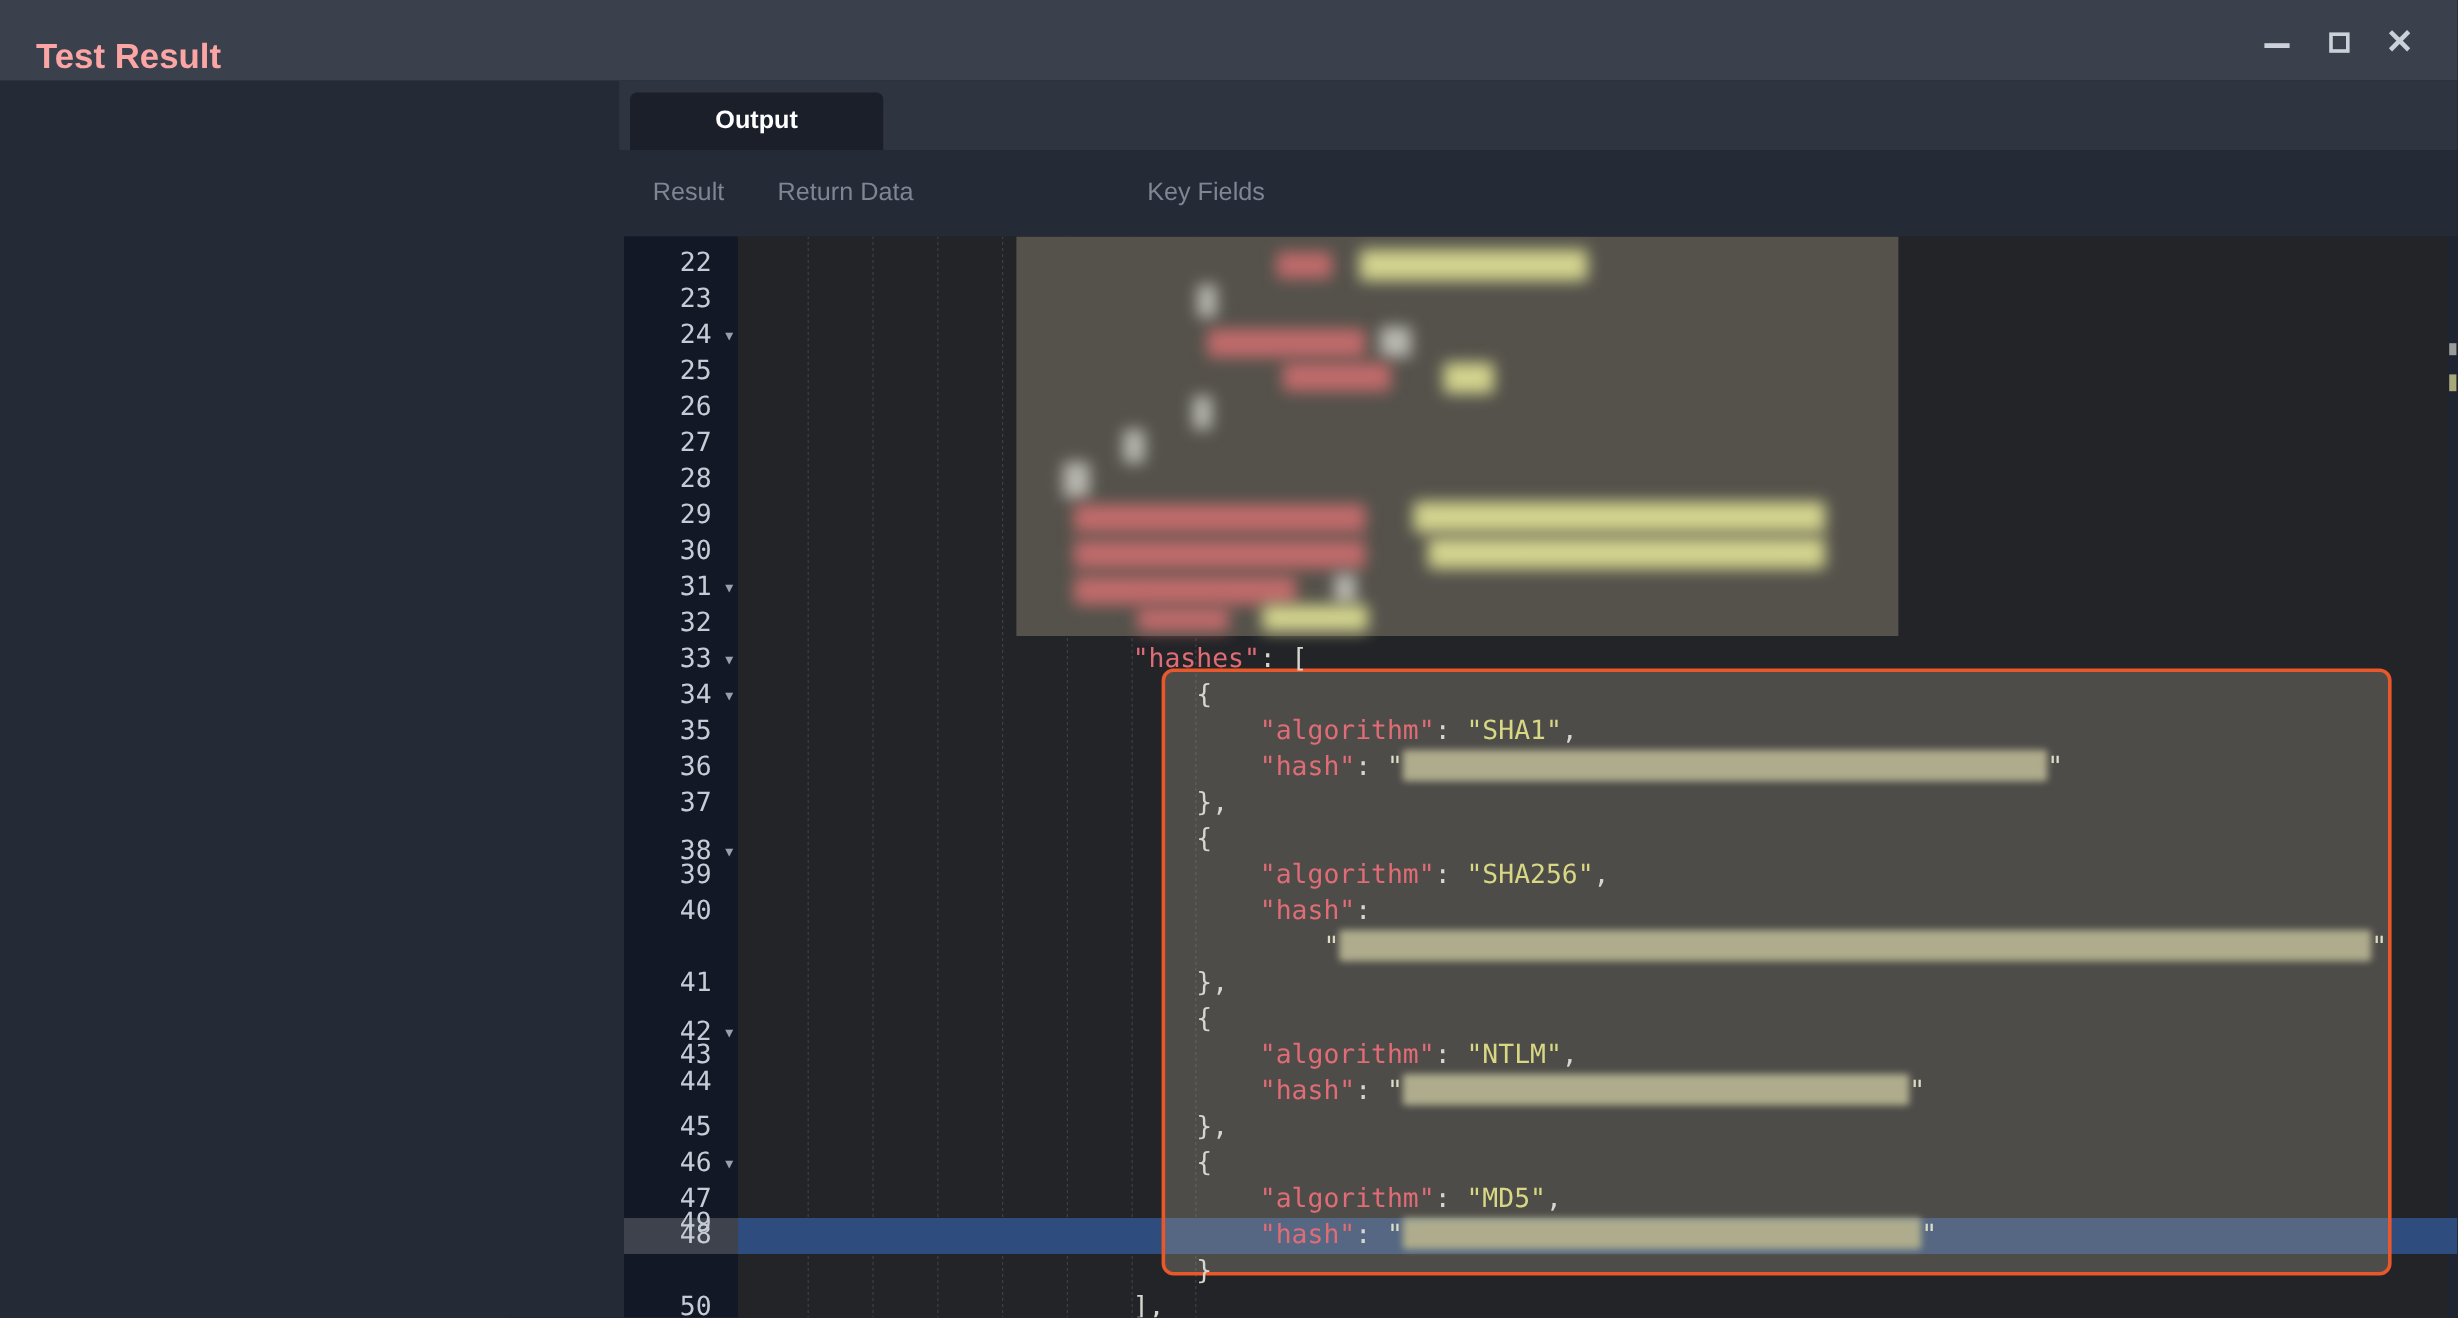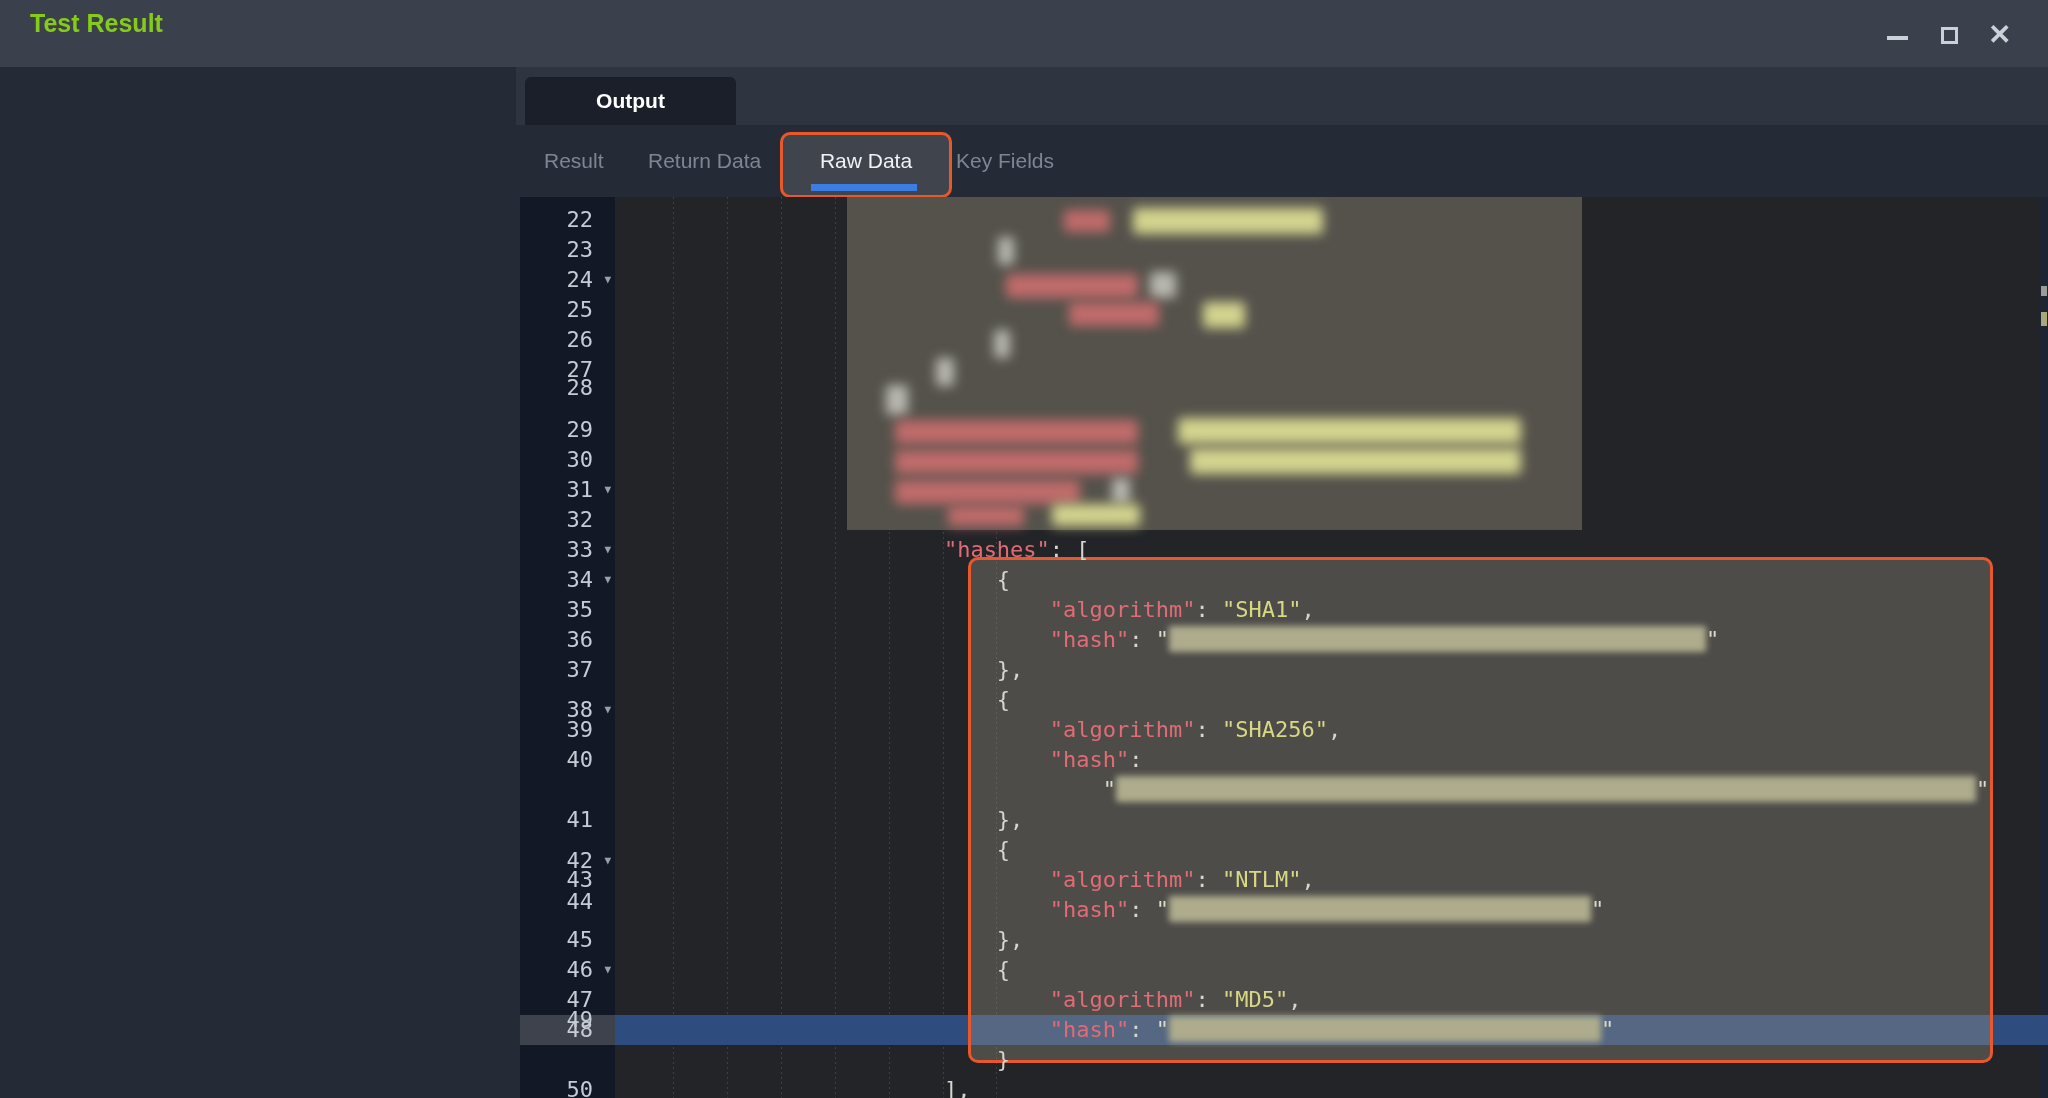--- a/index.html
+++ b/index.html
@@ -2,21 +2,21 @@
 <html><head>
 <meta charset="utf-8">
 <style>
   * { box-sizing: border-box; margin: 0; padding: 0; }
   html,body { width:2048px; height:1098px; overflow:hidden; background:#242a36;
     font-family:"Liberation Sans", sans-serif; }
   #app { position:relative; width:2048px; height:1098px; background:#242a36; }
 
   
   #titlebar { position:absolute; left:0; top:0; width:2048px; height:67px; background:#3b414c; }
-  #title { position:absolute; left:30px; top:9px; font-size:25px; font-weight:bold; color:#84cc16; }
+  #title { position:absolute; left:30px; top:32px; font-size:29px; font-weight:bold; color:#fca5a5; }
   .winbtn { position:absolute; top:0; width:44px; height:67px; cursor:pointer; }
   #btn-min { left:1875px; } #btn-max { left:1928px; } #btn-close { left:1978px; }
   #btn-min .bar { position:absolute; left:12px; top:36px; width:21px; height:4px; background:#ccd1d9; }
   #btn-max .sq { position:absolute; left:13px; top:27px; width:17px; height:17px; border:3px solid #ccd1d9; }
   #btn-close .x { position:absolute; left:10px; top:18px; font-size:28px; color:#ccd1d9; font-weight:bold; }
 
   
   #panel { position:absolute; left:0; top:67px; width:400px; height:1031px; }
   #summary-heading { position:absolute; left:30px; top:103px; font-size:27px; font-weight:bold; color:#ccd1d9; }
   .sum-label { position:absolute; left:30px; font-size:20px; font-weight:bold; color:#eef1f5; }
@@ -91,36 +91,32 @@
   </div>
 
 
   <div id="tabstrip">
     <div id="tab-output">Output</div>
   </div>
 
   <div id="subtabs">
     <div class="subtab" id="subtab-result">Result</div>
     <div class="subtab" id="subtab-return">Return Data</div>
-    <div id="rawdata-box">
-      <div id="rawdata-label">Raw Data</div>
-      <div id="rawdata-underline"></div>
-    </div>
     <div class="subtab" id="subtab-keyfields">Key Fields</div>
   </div>
 
   <div id="gutter">
       <div class="grow" style="top: -25px;">21</div>
       <div class="grow" style="top: 8px;">22</div>
       <div class="grow" style="top: 38px;">23</div>
       <div class="grow" style="top: 68px;">24<span class="fold">▼</span></div>
       <div class="grow" style="top: 98px;">25</div>
       <div class="grow" style="top: 128px;">26</div>
       <div class="grow" style="top: 158px;">27</div>
-      <div class="grow" style="top: 176px;">28</div>
+      <div class="grow" style="top: 188px;">28</div>
       <div class="grow" style="top: 218px;">29</div>
       <div class="grow" style="top: 248px;">30</div>
       <div class="grow" style="top: 278px;">31<span class="fold">▼</span></div>
       <div class="grow" style="top: 308px;">32</div>
       <div class="grow" style="top: 338px;">33<span class="fold">▼</span></div>
       <div class="grow" style="top: 368px;">34<span class="fold">▼</span></div>
       <div class="grow" style="top: 398px;">35</div>
       <div class="grow" style="top: 428px;">36</div>
       <div class="grow" style="top: 458px;">37</div>
       <div class="grow" style="top: 488px; margin-top: 10px;">38<span class="fold">▼</span></div>

